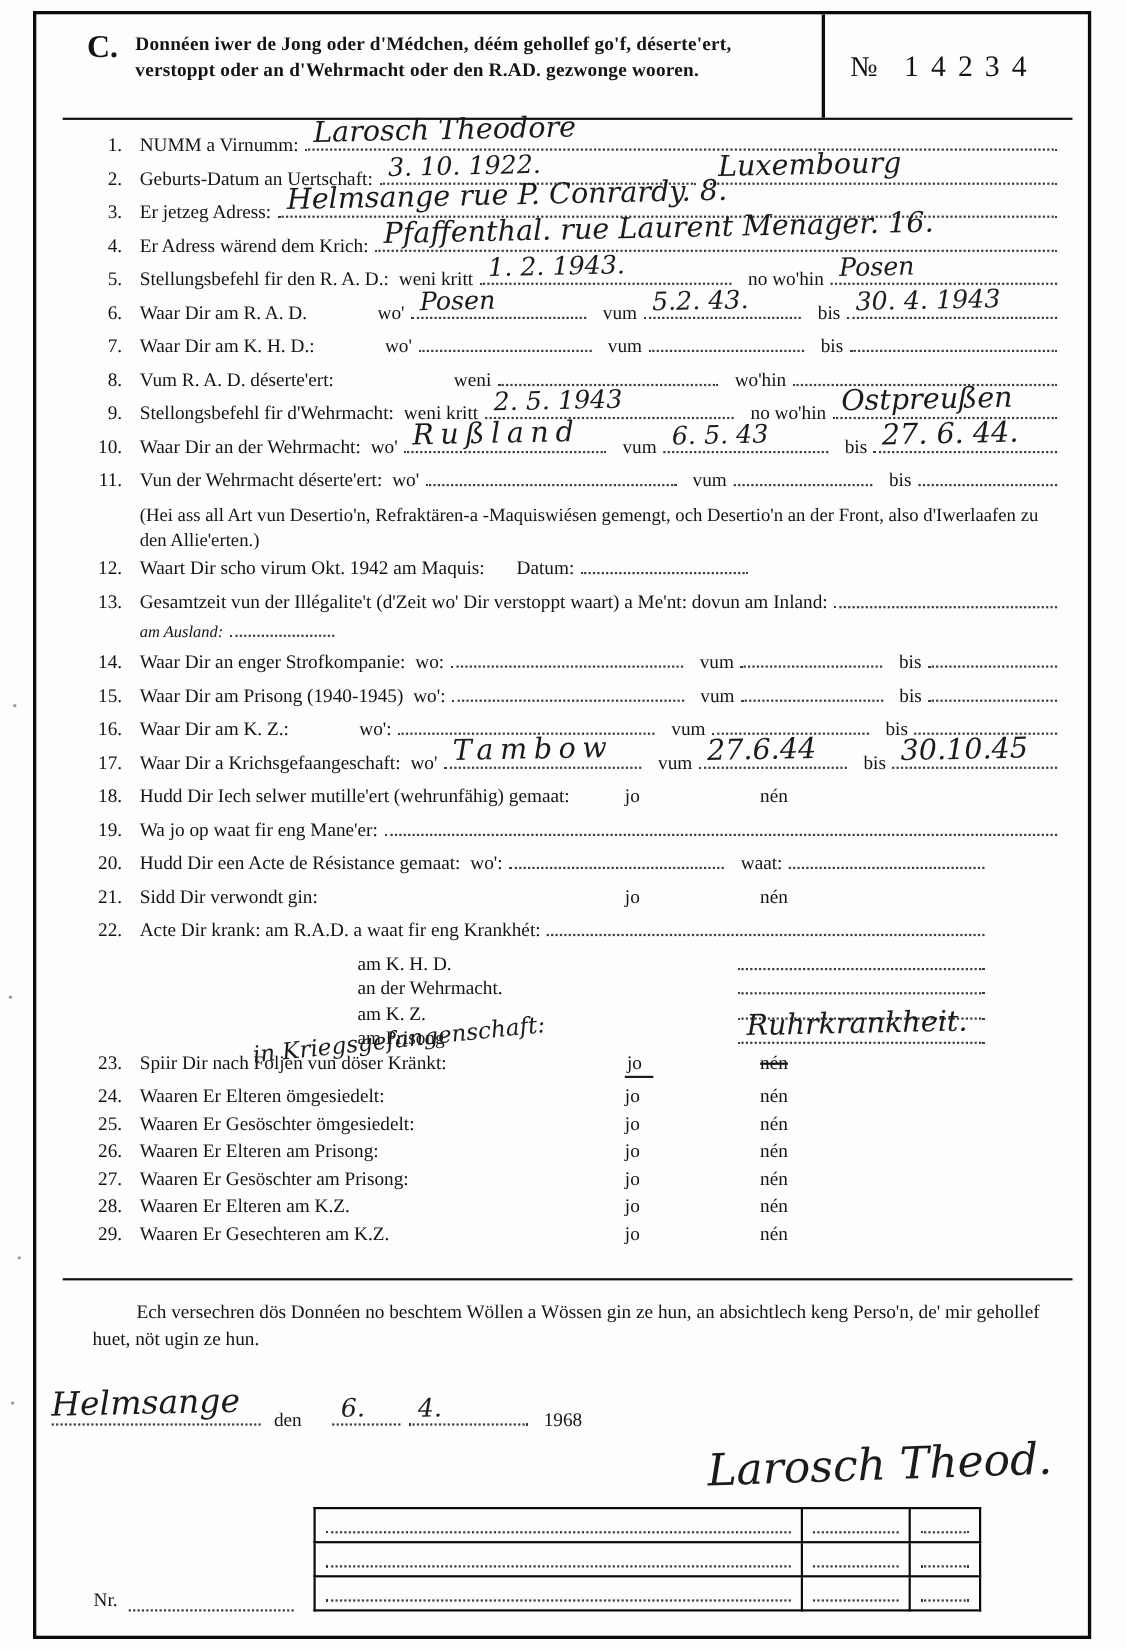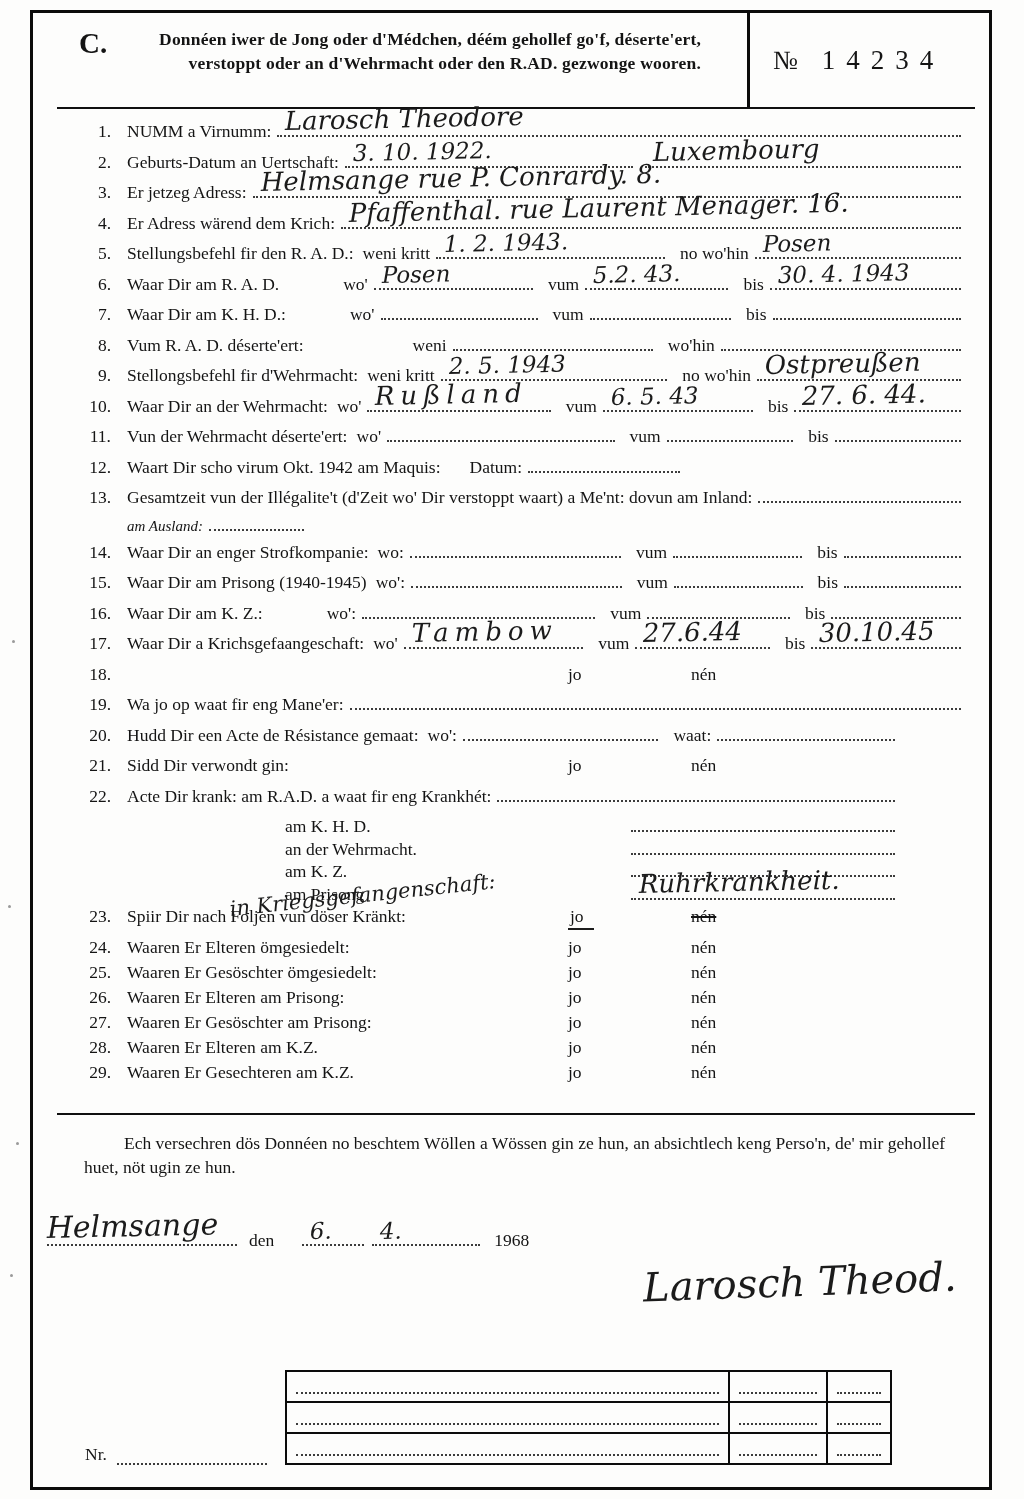--- a/index.html
+++ b/index.html
@@ -5,21 +5,21 @@
   * { margin:0; padding:0; box-sizing:border-box; }
   html,body { width:1024px; height:1499px; }
   body { background:#fdfdfc; font-family:"Liberation Serif", serif; color:#141414; position:relative; overflow:hidden; }
   .page { position:absolute; inset:0; }
   .frame { position:absolute; left:30px; top:10px; width:962px; height:1480px; border:3px solid #0b0b0b; overflow:hidden; background:#fdfdfc; }
   .content { padding:0 22px 0 38px; position:relative; height:100%; }
 
   
   .header { position:relative; min-height:94px; padding:14px 0 8px 0; display:flex; }
   .c-letter { width:52px; padding-left:8px; font-size:29px; font-weight:bold; }
-  .header-text { width:578px; font-weight:bold; font-size:17.5px; line-height:1.38; letter-spacing:.2px;text-align:right; }
+  .header-text { width:578px; font-weight:bold; font-size:17.5px; line-height:1.38; letter-spacing:.2px; }
   .vdiv { position:absolute; left:676px; top:0; bottom:0; width:3px; background:#0b0b0b; }
   .no-block { position:absolute; left:702px; top:32px; white-space:nowrap; }
   .no-label { font-size:26px; margin-right:24px; }
   .no-value { font-size:27px; letter-spacing:11px; }
 
   .rule { height:2px; background:#101010; margin-left:-14px; margin-right:-8px; }
 
   
   .items { margin-top:12px; }
   .row { display:flex; align-items:baseline; min-height:30.5px; position:relative; font-size:17.5px; }
@@ -45,21 +45,21 @@
   .jo { position:absolute; left:497px; }
   .nen { position:absolute; left:620px; }
   .jo.ul { border-bottom:2.5px solid #1c1c1c; padding:0 10px 1px 2px; }
   .nen.strike { text-decoration:line-through; text-decoration-thickness:2.2px; }
 
   .note { margin-left:56px; font-size:17px; line-height:1.35; padding-right:6px; margin-top:1px; margin-bottom:3px; }
   .line2 { margin-left:56px; display:flex; align-items:baseline; min-height:24px; font-size:15px;font-style:italic; }
 
   .block22 { position:relative; }
   .subrow { display:flex; align-items:baseline; min-height:22.5px; margin-left:214px; font-size:17.5px; }
-  .sublbl { flex:0 0 340px; white-space:nowrap; }
+  .sublbl { flex:0 0 340px; white-space:nowrap;margin-left:40px; }
 
   
   .declaration { margin-top:16px; text-indent:40px; font-size:17.5px; line-height:1.42; padding-right:8px;margin-left:13px; }
   .place-date { display:flex; align-items:baseline; margin-top:50px; margin-left:-24px; font-size:17.5px; }
   .pd-place { flex:0 0 190px; height:2px; border-bottom:2px dotted #3c3c3c; position:relative; }
   .pd-place .hw { font-size:30px; left:0; }
   .pd-word { margin:0 24px 0 12px; }
   .pd-seg { height:2px; border-bottom:2px dotted #3c3c3c; position:relative; margin:0 4px; }
   .pd-seg.w60 { flex:0 0 62px; } .pd-seg.w105 { flex:0 0 108px; }
   .pd-year { margin-left:10px; }
@@ -224,20 +224,21 @@
           <div class="row">
             <span class="num">11.</span>
             <span class="lbl">Vun der Wehrmacht déserte'ert:</span>
             <span class="w">wo'</span>
             <span class="fill f18"></span>
             <span class="w">vum</span>
             <span class="fill"></span>
             <span class="w">bis</span>
             <span class="fill"></span>
           </div>
+          <div class="note">(Hei ass all Art vun Desertio'n, Refraktären-a -Maquiswiésen gemengt, och Desertio'n an der Front, also d'Iwerlaafen zu den Allie'erten.)</div>
         </div>
 
         <div class="row">
           <span class="num">12.</span>
           <span class="lbl">Waart Dir scho virum Okt. 1942 am Maquis:</span>
           <span class="gap20"></span>
           <span class="w">Datum:</span>
           <span class="fill f035"></span>
           <span class="spacer"></span>
         </div>
@@ -300,20 +301,21 @@
               <span class="hw lg">27.6.44</span>
             </span>
           <span class="w">bis</span>
           <span class="fill">
               <span class="hw lg">30.10.45</span>
             </span>
         </div>
 
         <div class="row">
           <span class="num">18.</span>
+          <span class="lbl">Hudd Dir Iech selwer mutille'ert (wehrunfähig) gemaat:</span>
           <span class="jo">jo</span>
           <span class="nen">nén</span>
         </div>
 
         <div class="row">
           <span class="num">19.</span>
           <span class="lbl">Wa jo op waat fir eng Mane'er:</span>
           <span class="fill"></span>
         </div>
 

